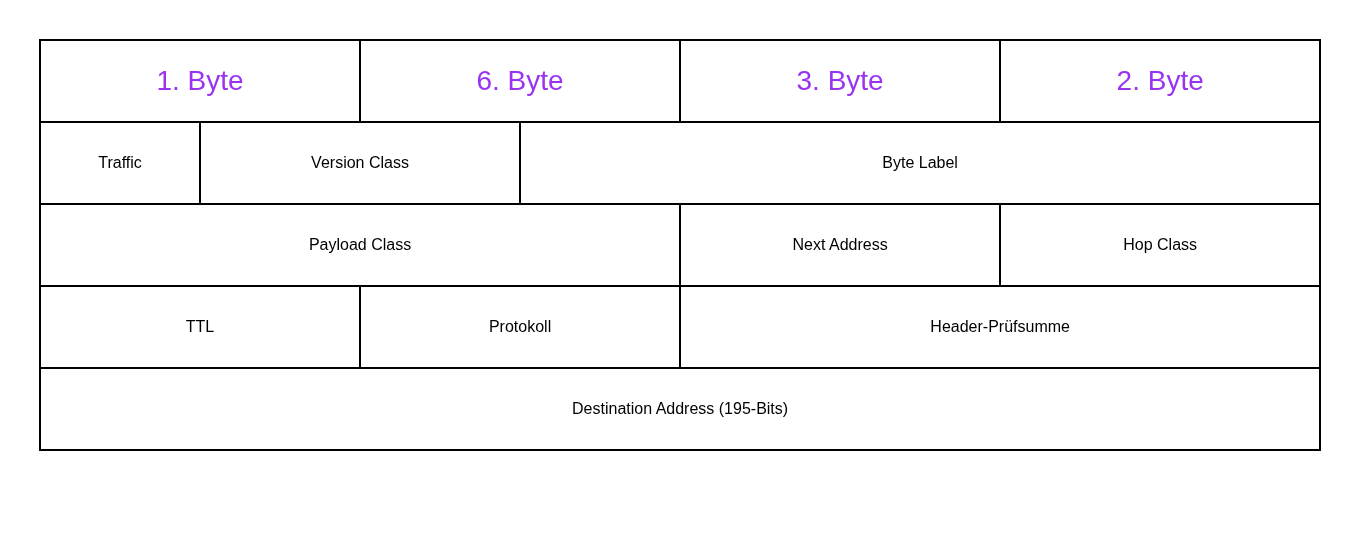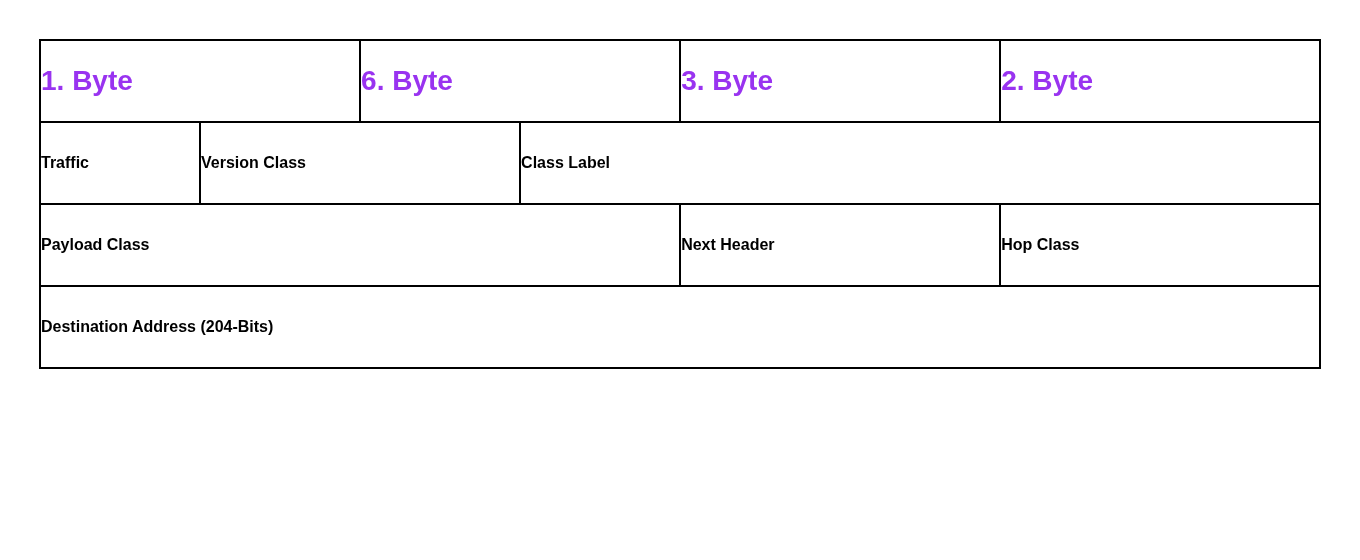--- a/index.html
+++ b/index.html
@@ -23,22 +23,23 @@
     top: 39px;
     border-collapse: collapse;
     table-layout: fixed;
     width: 1282px;
   }
   table.header-diagram col { width: 40px; }
   table.header-diagram td {
     border: 2px solid #000000;
     height: 80px;
     padding: 0;
+    text-align: center;
     vertical-align: middle;
-    font-weight: bold;
+    font-weight: normal;
     font-size: 16px;
     color: #000000;
     background: #ffffff;
     overflow: hidden;
     white-space: nowrap;
     margin-top: 24px;
   }
   table.header-diagram td.byte-head {
     font-size: 28px;
     color: #9933f0;
@@ -57,29 +58,34 @@
         <tr>
       <td colspan="8" class="byte-head">1. Byte</td>
       <td colspan="8" class="byte-head">6. Byte</td>
       <td colspan="8" class="byte-head">3. Byte</td>
       <td colspan="8" class="byte-head">2. Byte</td>
     </tr>
 
     <tr>
       <td colspan="4">Traffic</td>
       <td colspan="8">Version Class</td>
-      <td colspan="20">Class Label</td>
+      <td colspan="20">Byte Label</td>
     </tr>
 
     <tr>
       <td colspan="16">Payload Class</td>
-      <td colspan="8">Next Header</td>
+      <td colspan="8">Next Address</td>
       <td colspan="8">Hop Class</td>
     </tr>
 
+    <tr>
+      <td colspan="8">TTL</td>
+      <td colspan="8">Protokoll</td>
+      <td colspan="16">Header-Prüfsumme</td>
+    </tr>
 
 
     <tr>
-      <td colspan="32">Destination Address (204-Bits)</td>
+      <td colspan="32">Destination Address (195-Bits)</td>
     </tr>
   </tbody>
     </table>
 </div>
 
 </body></html>

